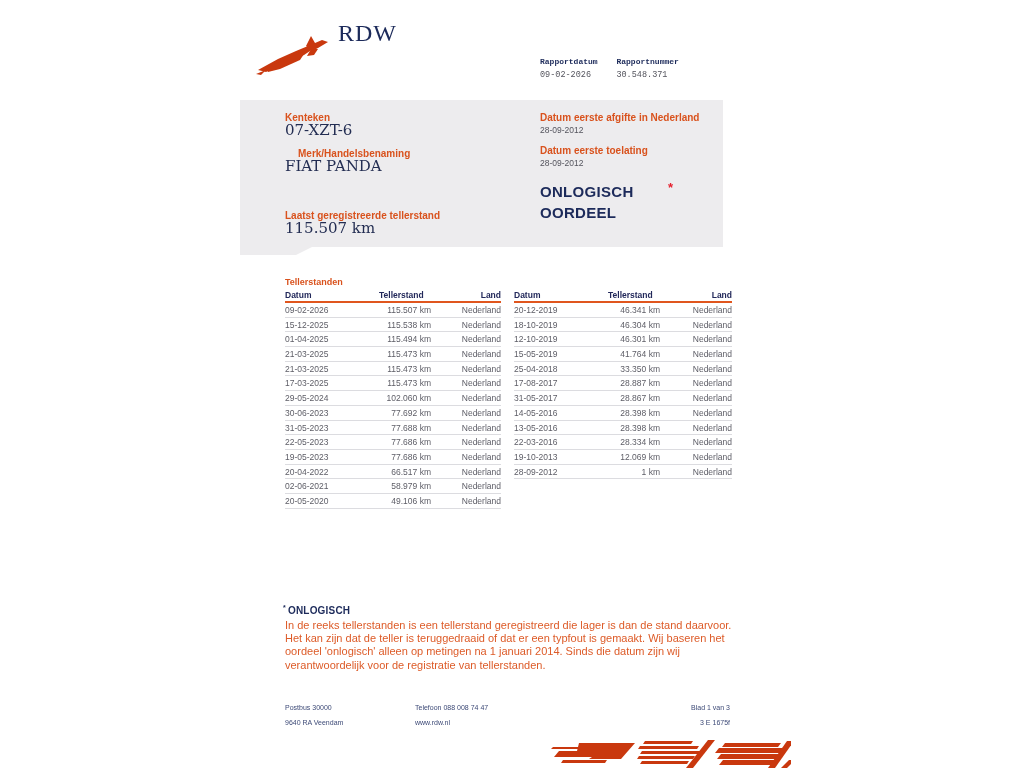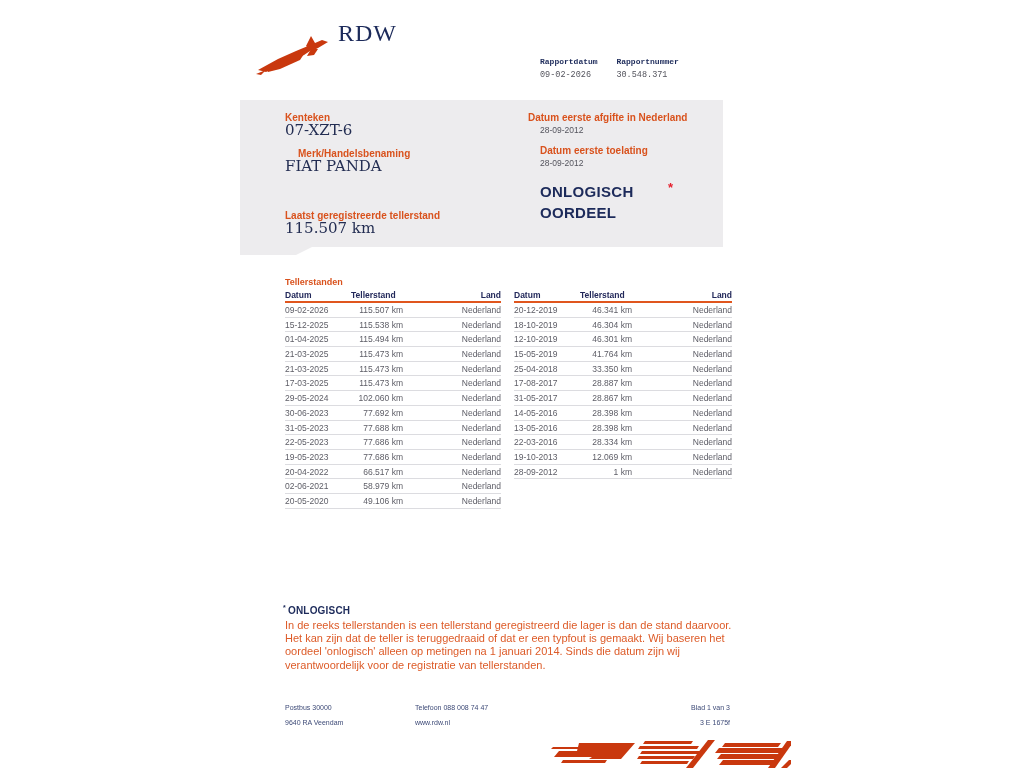--- a/index.html
+++ b/index.html
@@ -50,20 +50,21 @@
 
   
   .section-title {
     position:absolute; left:285px; top:277px;
     font-size:9px; font-weight:bold; color:#d9521d;
   }
   .otable { position:absolute; top:290px; font-size:8.5px; }
   .thead, .trow {
     display:grid; grid-template-columns:66px 52px 1fr;
     align-items:end;
+    gap:28px;
   }
   .thead {
     font-weight:bold; color:#22285a;
     border-bottom:2px solid #e0561e;
     height:13px; line-height:11px;
   }
   .trow {
     height:14.7px; line-height:14.7px;
     border-bottom:1px solid #dcdce0;
     color:#5d5d66;
@@ -122,21 +123,21 @@
   <div class="panel">
     <span class="plabel" style="left:45px; top:12px;">Kenteken</span>
     <span class="pvalue-big" style="left:45px; top:21px;">07-XZT-6</span>
 
     <span class="plabel" style="left:58px; top:48px;">Merk/Handelsbenaming</span>
     <span class="pvalue-big" style="left:45px; top:57px;">FIAT PANDA</span>
 
     <span class="plabel" style="left:45px; top:110px;">Laatst geregistreerde tellerstand</span>
     <span class="pvalue-big" style="left:45px; top:119px;">115.507 km</span>
 
-    <span class="plabel" style="left:288px; top:12px;">Datum eerste afgifte in Nederland</span>
+    <span class="plabel" style="left:300px; top:12px;">Datum eerste afgifte in Nederland</span>
     <span class="pvalue-sm" style="left:300px; top:25px;">28-09-2012</span>
 
     <span class="plabel" style="left:300px; top:45px;">Datum eerste toelating</span>
     <span class="pvalue-sm" style="left:300px; top:58px;">28-09-2012</span>
 
     <div class="verdict">
       <span>ONLOGISCH</span><br>
       <span>OORDEEL</span>
     </div>
     <span class="verdict-star">*</span>

